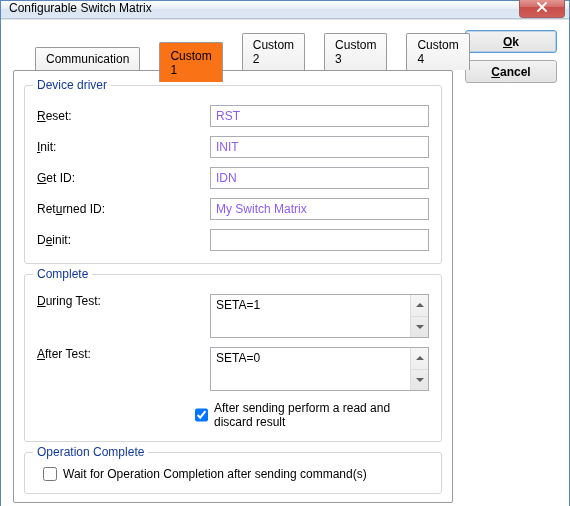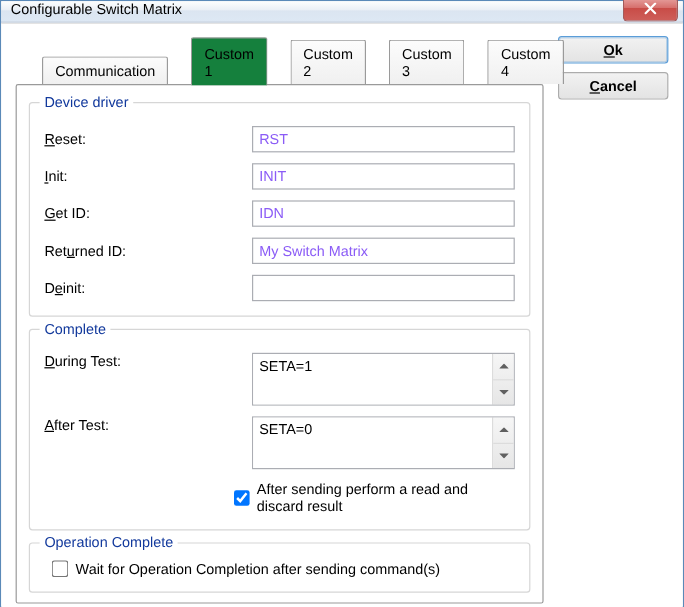--- a/index.html
+++ b/index.html
@@ -83,24 +83,24 @@
     border-bottom: none;
     border-radius: 2px 2px 0 0;
     background: linear-gradient(to bottom, #fcfcfc, #f0f0f0);
     padding: 4px 10px;
     margin-right: -1px;
     position: relative;
     color: #000;
     margin-left: 20px;
   }
   .tab.active {
-    background: #15803d;
+    background: #f97316;
     padding-top: 6px;
     padding-bottom: 5px;
-    top: 1px;
+    top: 12px;
     z-index: 3;
   }
   .tabbody {
     border: 1px solid #9a9a9a;
     background: #fff;
     padding: 8px 10px 8px 10px;
     position: relative;
     z-index: 1;
     border-radius: 2px;
   }

